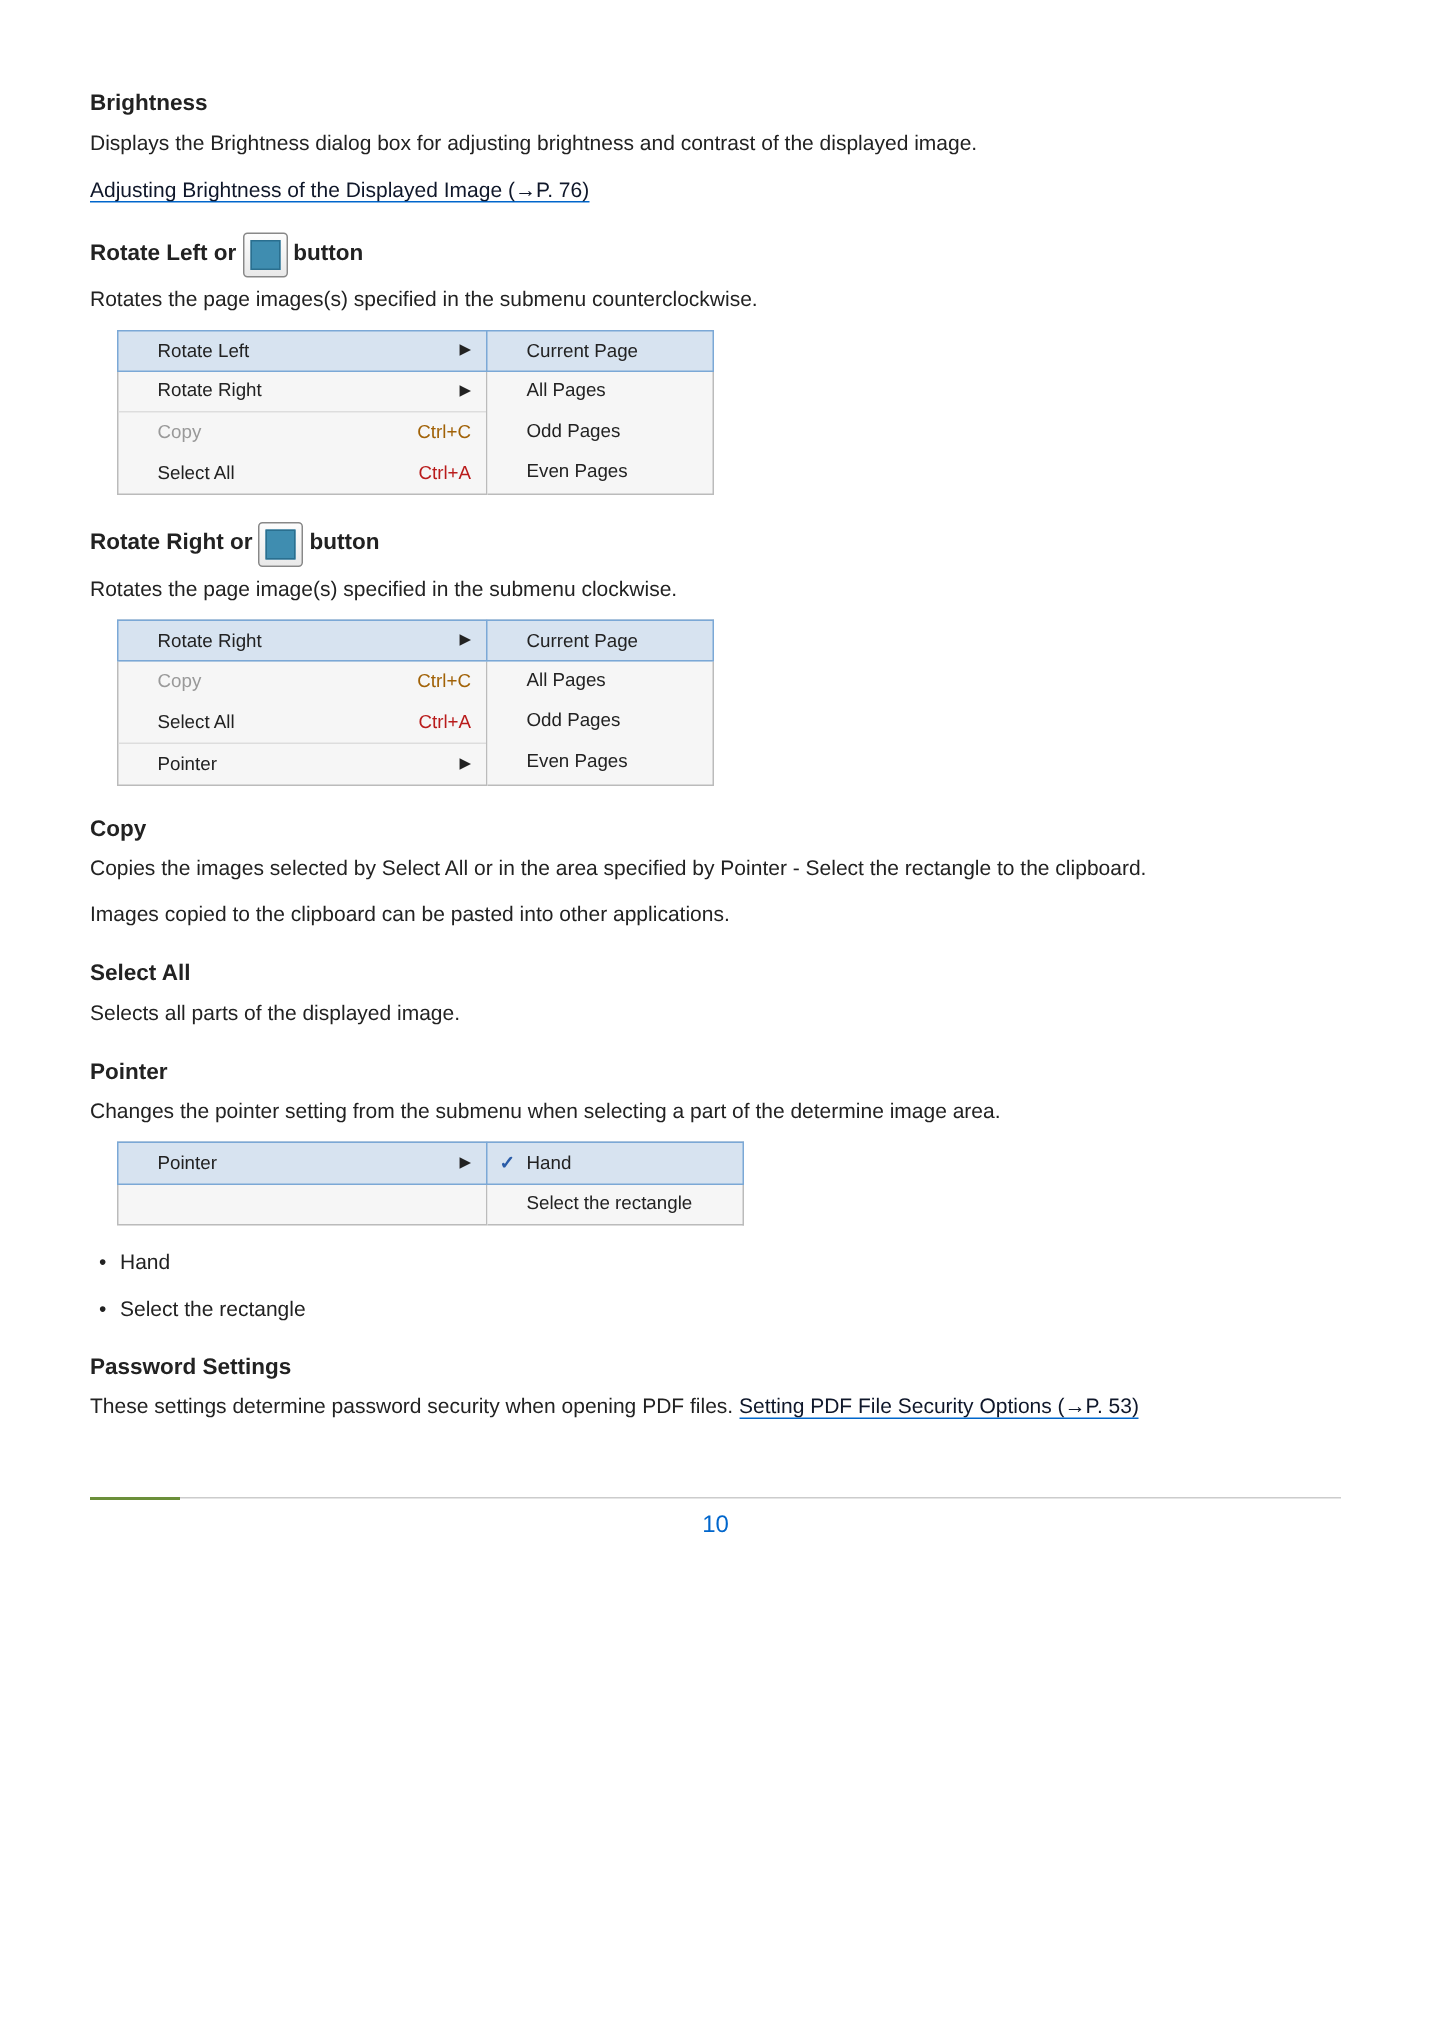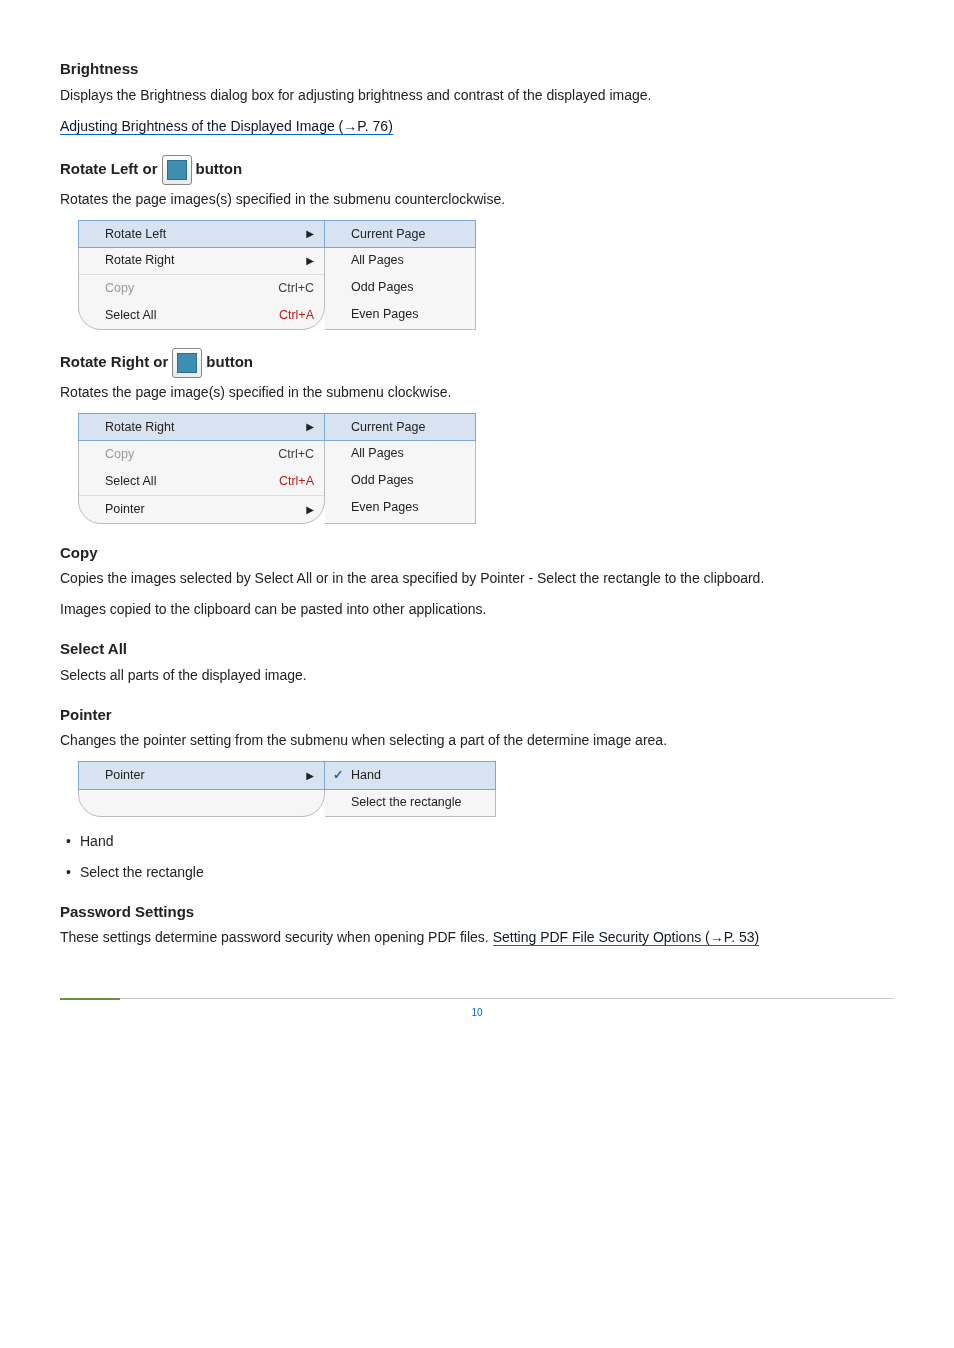--- a/index.html
+++ b/index.html
@@ -45,36 +45,36 @@
   }
   .menu-box {
     display: flex;
     margin: 8px 0 14px 18px;
   }
   .menu-col {
     background: #f6f6f6;
     border: 1px solid #bbb;
     font-size: 12.5px;
   }
-  .menu-col.left { width: 245px; border-radius: 23px; }
+  .menu-col.left { width: 245px; }
   .menu-col.right { width: 150px; border-left: none; }
   .menu-item {
     display: flex;
     align-items: center;
     padding: 4px 10px 4px 26px;
     color: #222;
     position: relative;
   }
   .menu-item.disabled { color: #999; }
   .menu-item .shortcut {
     margin-left: auto;
     padding-left: 30px;
     color: #b91c1c;
   }
-  .menu-item.disabled .shortcut { color: #404040; }
+  .menu-item.disabled .shortcut { color: #a16207; }
   .menu-item.highlight {
     background: #d7e3f0;
     border: 1px solid #7ba8d6;
     margin: -1px;
     z-index: 1;
   }
   .menu-item .arrow {
     margin-left: auto;
     font-size: 10px;
   }
@@ -102,21 +102,21 @@
   .footer-bar::before {
     content: "";
     display: block;
     height: 2px;
     width: 60px;
     background: #6b8f3a;
     position: absolute;
     top: -1px;
     left: 0;
   }
-  .page-num { text-align: center; color: #0066cc; font-size: 10px; padding-top: 6px; }
+  .page-num { text-align: center; color: #0066cc; font-size: 16px; padding-top: 6px; }
 </style>
 </head>
 <body>
 
 <h3>Brightness</h3>
 <p>Displays the Brightness dialog box for adjusting brightness and contrast of the displayed image.</p>
 <p><a class="linklike">Adjusting Brightness of the Displayed Image (→P. 76)</a></p>
 
 <h3>
   <span>Rotate Left or </span>

